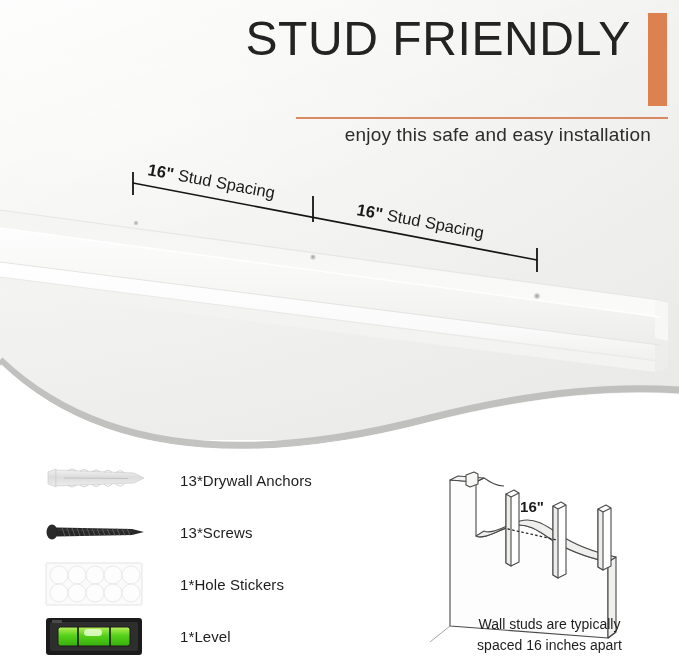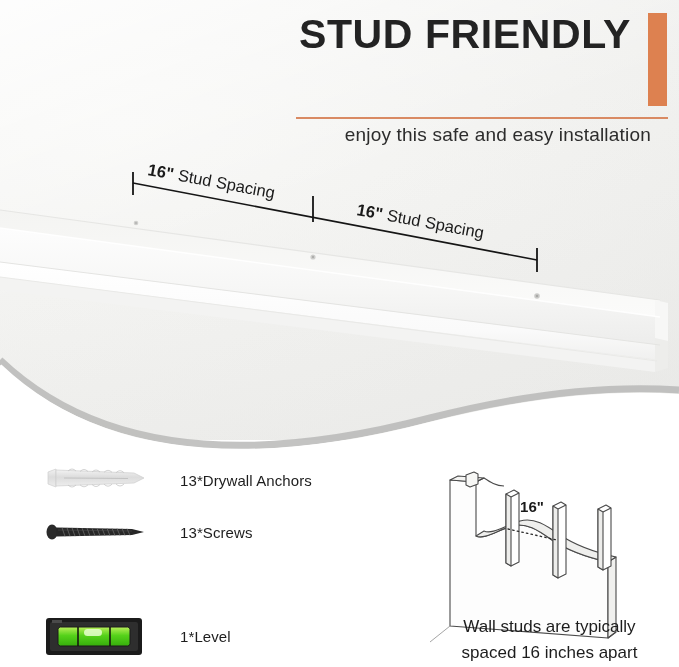--- a/index.html
+++ b/index.html
@@ -23,21 +23,21 @@
   .wall-shade {
     position:absolute; inset:0;
     background:linear-gradient(160deg, rgba(255,255,255,.85) 0%, rgba(255,255,255,0) 45%,
                 rgba(222,222,220,.35) 100%);
   }
 
   
   .headline {
     position:absolute; right:48px; top:8px;
     width:540px; text-align:right;
-    font-weight:bold; font-size:41px; line-height:1.28;
+    font-weight:normal; font-size:48px; line-height:1.28;
     letter-spacing:.6px; color:#232323;
   }
   .headline .l2 { display:block; }
   .accent-bar {
     position:absolute; right:12px; top:13px;
     width:19px; height:93px; background:#DD8150;
   }
   .rule {
     position:absolute; left:296px; top:117px; width:372px; height:2px;
     background:#D98A63;
@@ -66,21 +66,21 @@
   .part-row { position:absolute; left:0; width:400px; height:52px; }
   .part-ico { position:absolute; left:40px; top:0; width:120px; height:52px; }
   .part-lbl {
     position:absolute; left:180px; top:50%; transform:translateY(-50%);
     font-size:15px; color:#1d1d1d; white-space:nowrap; letter-spacing:.1px;
   }
 
   
   .studwrap { position:absolute; left:420px; top:445px; width:259px; height:222px; }
   .cap-shift { position:absolute; left:420px; top:614px; width:259px; text-align:center;
-               font-size:17px; color:#1d1d1d; line-height:1.5; }
+               font-size:14px; color:#1d1d1d; line-height:1.5; }
   .cap-shift span { display:block; white-space:nowrap; }
 </style>
 </head>
 <body>
 
 <div id="root">
 
   <div class="photo">
     <div class="wall-shade"></div>
 
@@ -223,20 +223,38 @@
               <line x1="71" y1="-3.6" x2="74" y2="3.6"></line>
             <line x1="76" y1="-3.5" x2="79" y2="3.5"></line>
               <line x1="81" y1="-3.4" x2="84" y2="3.4"></line>
           </g>
           <line x1="12" y1="-2" x2="86" y2="-1" stroke="#555" stroke-width=".6" opacity=".7"></line>
         </g>
       </svg>
       <div class="part-lbl">13*Screws</div>
     </div>
 
+    <div class="part-row" style="top:110px;">
+      <svg class="part-ico" viewBox="0 0 120 52">
+        <rect x="6" y="5" width="96" height="42" rx="1.5" fill="#fbfbfb" stroke="#e3e3e3" stroke-width="1"></rect>
+        <g stroke="#e9e9e9" stroke-width="1" fill="#fdfdfd">
+          <circle cx="19" cy="17" r="9"></circle>
+            <circle cx="37" cy="17" r="9"></circle>
+          <circle cx="55" cy="17" r="9"></circle>
+            <circle cx="73" cy="17" r="9"></circle>
+          <circle cx="91" cy="17" r="9"></circle>
+          <circle cx="19" cy="35" r="9"></circle>
+            <circle cx="37" cy="35" r="9"></circle>
+          <circle cx="55" cy="35" r="9"></circle>
+            <circle cx="73" cy="35" r="9"></circle>
+          <circle cx="91" cy="35" r="9"></circle>
+        </g>
+      </svg>
+      <div class="part-lbl">1*Hole Stickers</div>
+    </div>
 
     <div class="part-row" style="top:162px;">
       <svg class="part-ico" viewBox="0 0 120 52">
         <defs>
           <linearGradient id="vialG" x1="0" y1="0" x2="0" y2="1">
             <stop offset="0%" stop-color="#b9f05a"></stop>
             <stop offset="45%" stop-color="#55d21a"></stop>
             <stop offset="100%" stop-color="#36ad0c"></stop>
           </linearGradient>
         </defs>

